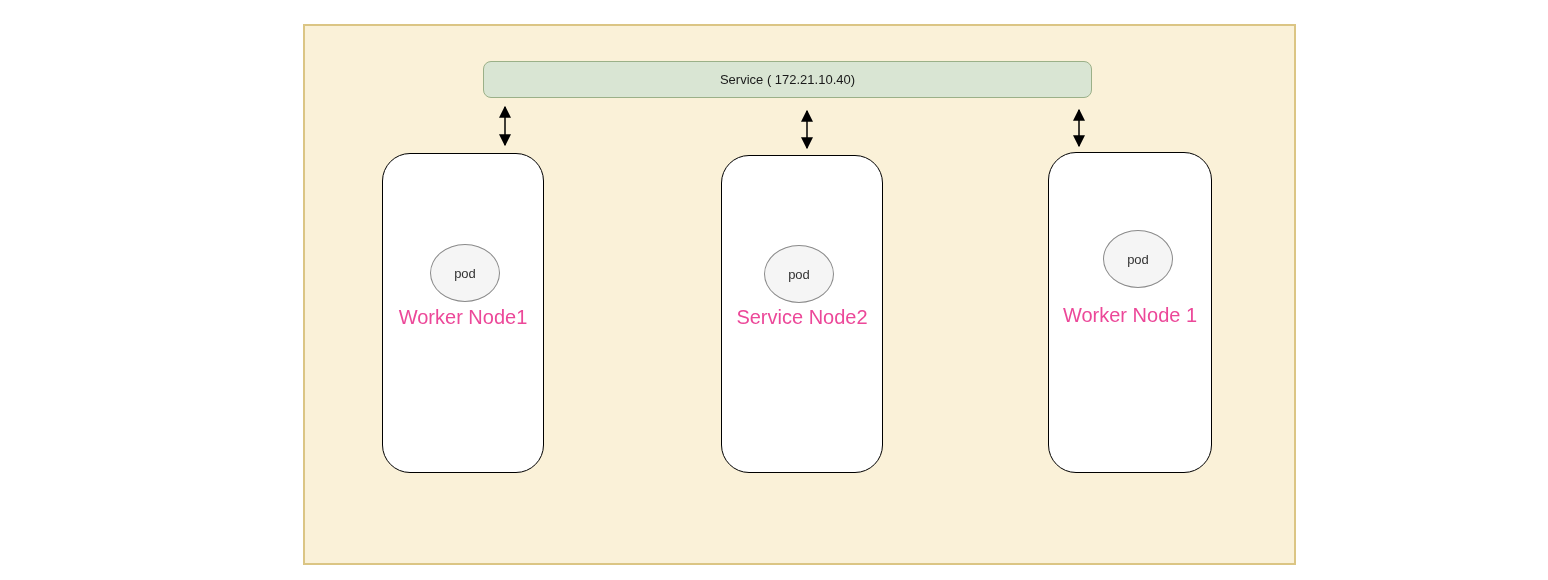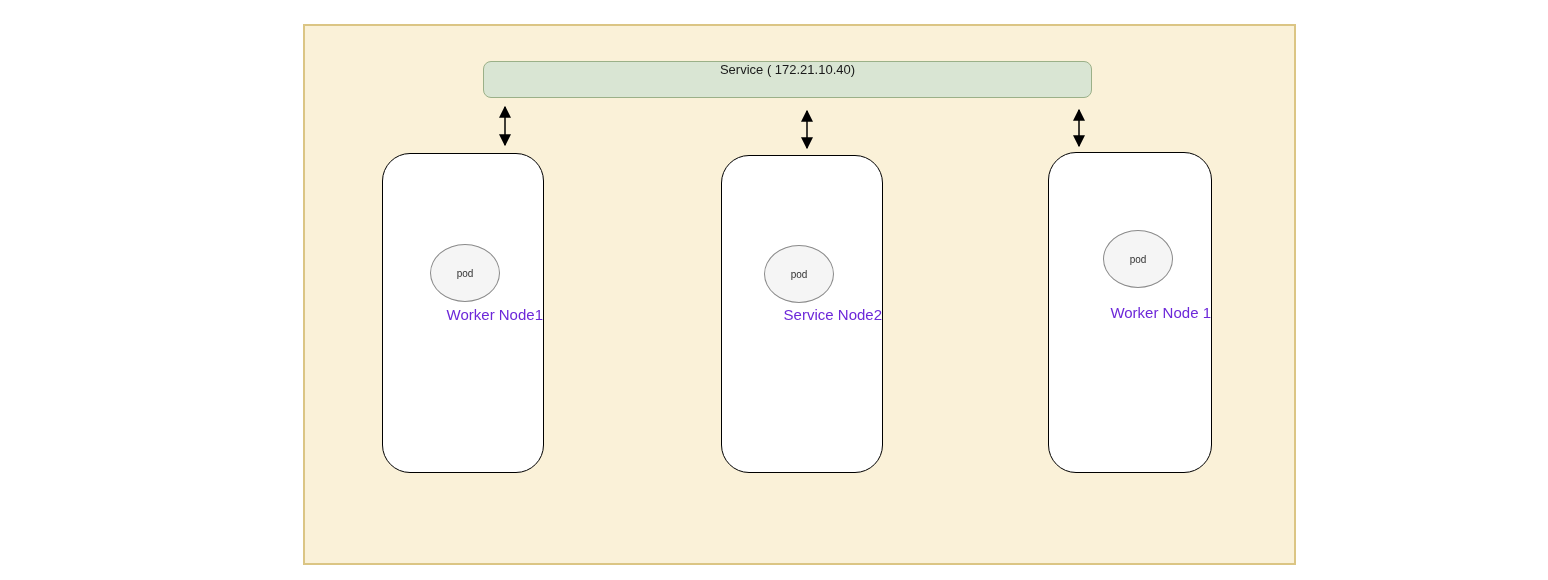--- a/index.html
+++ b/index.html
@@ -29,21 +29,21 @@
     position: absolute;
     left: 483px;
     top: 61px;
     width: 609px;
     height: 37px;
     background: #d9e5d3;
     border: 1.5px solid #9bb088;
     border-radius: 8px;
     box-sizing: border-box;
     display: flex;
-    align-items: flex-start;
+    align-items: center;
     justify-content: center;
   }
   .service-label {
     font-size: 13px;
     color: #1a1a1a;
     white-space: nowrap;
   }
   .node-card {
     position: absolute;
     background: #ffffff;
@@ -60,33 +60,33 @@
     height: 58px;
     background: #f5f5f5;
     border: 1px solid #8a8a8a;
     border-radius: 50%;
     box-sizing: border-box;
     display: flex;
     align-items: center;
     justify-content: center;
   }
   .pod-label {
-    font-size: 10px;
+    font-size: 13px;
     color: #333333;
   }
   .node-1 .pod { left: 47px;  top: 90px; }
   .node-2 .pod { left: 42px;  top: 89px; }
   .node-3 .pod { left: 54px;  top: 77px; }
   .node-label {
     position: absolute;
     left: 0;
     width: 100%;
-    text-align: right;
-    font-size: 15px;
-    color: #6d28d9;
+    text-align: center;
+    font-size: 20px;
+    color: #ec4899;
     white-space: nowrap;
   }
   .node-1 .node-label { top: 152px; }
   .node-2 .node-label { top: 150px; }
   .node-3 .node-label { top: 151px; }
   .connector-layer {
     position: absolute;
     left: 0;
     top: 0;
     width: 1548px;

